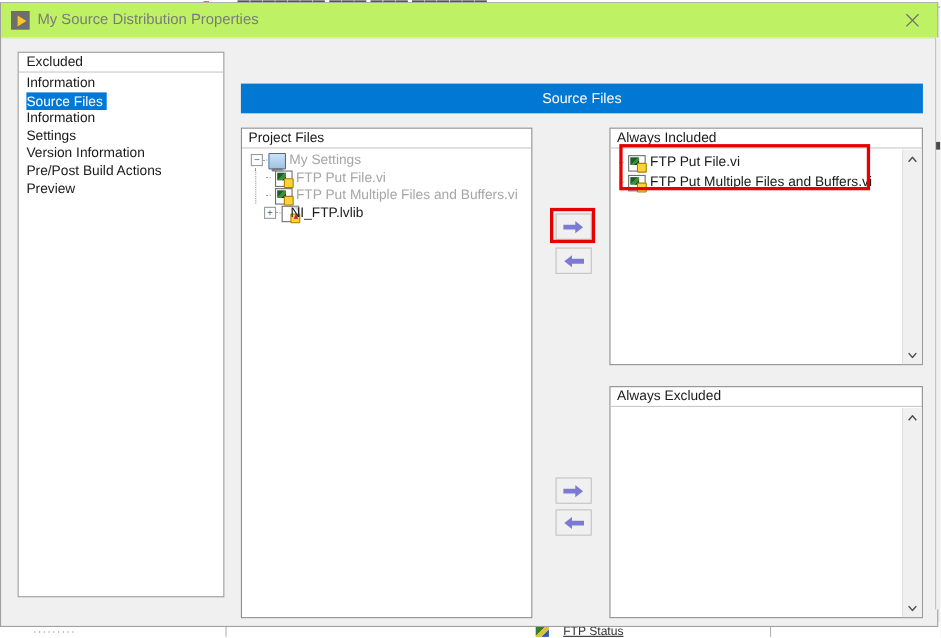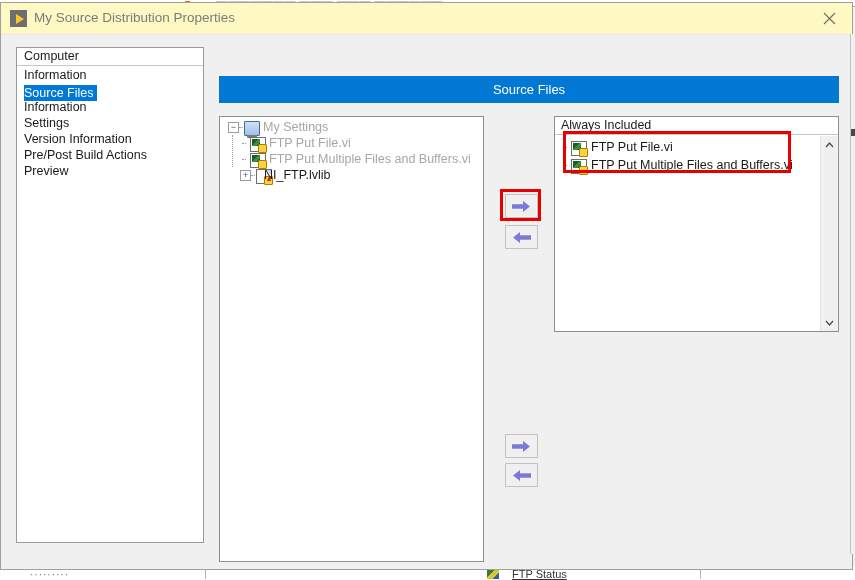--- a/index.html
+++ b/index.html
@@ -56,21 +56,21 @@
   #dialog {
     position: absolute; left: 0; top: 2px;
     width: 853px; height: 568px;
     background: #f0f0f0;
     border: 1px solid #a0a0a0;
     box-sizing: border-box;
   }
   .titlebar {
     position: relative;
     height: 31px;
-    background: #fef9c3;
+    background: #bef264;
     border-bottom: 1px solid #e8e8e8;
   }
   .title-icon {
     position: absolute; left: 9px; top: 7px;
     width: 17px; height: 17px;
     background: #6e6e6e;
     display: flex; align-items: center; justify-content: center;
   }
   .title-icon .tri {
     width: 0; height: 0;
@@ -310,21 +310,21 @@
       <div class="close-btn">
         <svg width="13" height="13" viewBox="0 0 13 13">
             <path d="M1 1 L12 12 M12 1 L1 12" stroke="#6d6d6d" stroke-width="1.1" fill="none"></path>
           </svg>
       </div>
     </div>
 
     <div class="body-area">
 
       <div class="cat-box">
-        <div class="cat-head">Computer</div>
+        <div class="cat-head">Excluded</div>
         <div class="cat-list">
           <div class="cat-item-wrap">
               <div class="cat-item">Information</div>
             </div>
           <div class="cat-item-wrap"><div class="cat-item selected">Source Files</div></div>
           <div class="cat-item-wrap">
               <div class="cat-item">Information</div>
             </div>
           <div class="cat-item-wrap">
               <div class="cat-item">Settings</div>
@@ -337,20 +337,21 @@
             </div>
           <div class="cat-item-wrap">
               <div class="cat-item">Preview</div>
             </div>
         </div>
       </div>
 
       <div class="page-header">Source Files</div>
 
       <div class="panel" id="project-panel">
+        <div class="panel-head">Project Files</div>
         <div class="tree">
 
           <div class="trow">
             <div class="expander" style="left:8px">−</div>
             <div class="dash-h" style="left:19px"></div>
             <div class="ico ico-computer" style="left:24px"></div>
             <div class="lbl txt-grey" style="left:43px">My Settings</div>
           </div>
 
           <div class="dash-v" style="left:12px; top:18px; height:32px;"></div>
@@ -413,20 +414,35 @@
             <div class="dash-h" style="left:8px; top:9px"></div>
             <div class="ico ico-vi" style="left:16px; top:3px">
                 <div class="inner"></div>
                 <div class="badge"></div>
               </div>
             <div class="lbl txt-dark" style="left:36px">FTP Put Multiple Files and Buffers.vi</div>
           </div>
         </div>
       </div>
 
+      <div class="panel" id="excluded-panel">
+        <div class="panel-head">Always Excluded</div>
+        <div class="vscroll">
+          <div class="arr up">
+            <svg width="9" height="6" viewBox="0 0 9 6">
+                <path d="M1 5 L4.5 1 L8 5" stroke="#4a4a4a" stroke-width="1.3" fill="none"></path>
+              </svg>
+          </div>
+          <div class="arr dn">
+            <svg width="9" height="6" viewBox="0 0 9 6">
+                <path d="M1 1 L4.5 5 L8 1" stroke="#4a4a4a" stroke-width="1.3" fill="none"></path>
+              </svg>
+          </div>
+        </div>
+      </div>
 
       <div class="arrow-btn" id="btn-add-inc">
         <svg width="19" height="13" viewBox="0 0 19 13">
             <path d="M0 4.3 h11 V1 l7 5.5 -7 5.5 V8.7 H0 Z" fill="#7b7bd6"></path>
           </svg>
       </div>
       <div class="arrow-btn" id="btn-rem-inc">
         <svg width="19" height="13" viewBox="0 0 19 13">
             <path d="M19 4.3 h-11 V1 l-7 5.5 7 5.5 V8.7 H19 Z" fill="#7b7bd6"></path>
           </svg>

